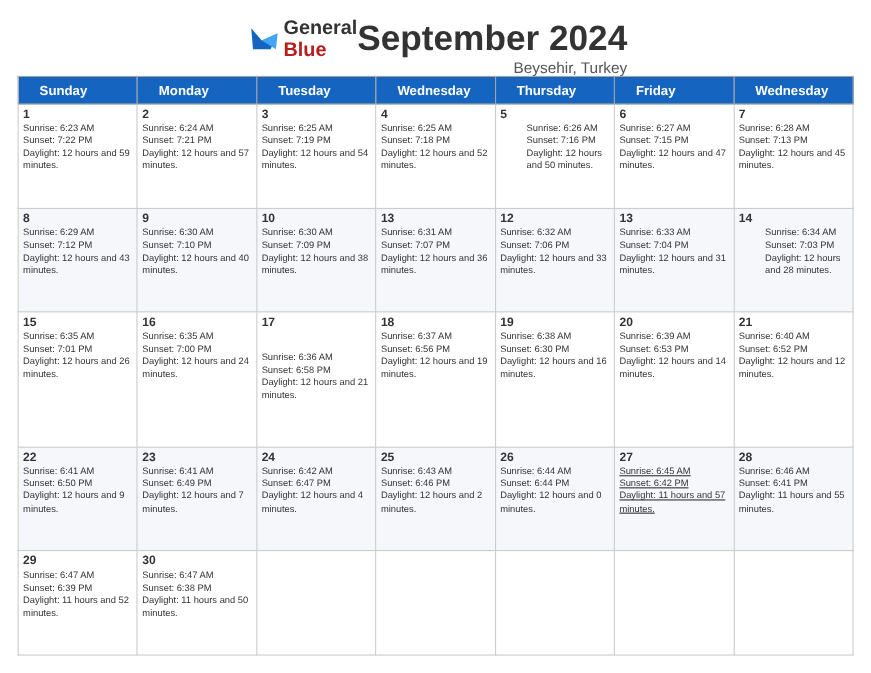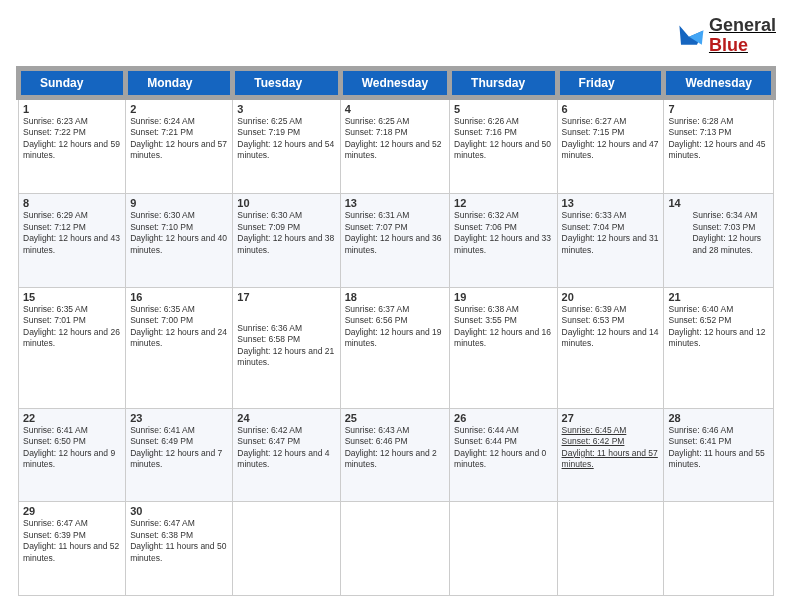--- a/index.html
+++ b/index.html
@@ -12,24 +12,22 @@
     }
     .page {
       width: 792px;
       height: 612px;
       padding: 16px;
       display: flex;
       flex-direction: column;
     }
     .header {
       display: flex;
-      justify-content: flex-end;
+      justify-content: center;
       align-items: flex-start;
-      margin-bottom: 10px;
-      text-decoration: underline;
     }
     .logo {
       display: flex;
       align-items: center;
       gap: 4px;
     }
     .logo-text {
       font-size: 18px;
       font-weight: bold;
       color: #333;
@@ -57,21 +55,21 @@
       border-collapse: collapse;
       flex: 1;
     }
     .calendar-table th {
       background: #1565c0;
       color: #fff;
       font-size: 12px;
       font-weight: bold;
       padding: 5px 19px;
       text-align: left;
-      border: 5px solid #a3a3a3;
+      border: 1px solid #a3a3a3;
     }
     .calendar-table td {
       border: 1px solid #ccc;
       vertical-align: top;
       padding: 3px 4px;
       font-size: 9px;
       color: #333;
       width: calc(100% / 7);
       background: #fff;
     }
@@ -101,20 +99,24 @@
     <div class="logo">
       <svg class="logo-icon" viewBox="0 0 40 34" xmlns="http://www.w3.org/2000/svg">
         <polygon points="10,28 30,28 38,10 20,18 8,4" fill="#1565c0"></polygon>
         <polygon points="20,18 38,10 36,28" fill="#42a5f5"></polygon>
       </svg>
       <div class="logo-text">
         <div>General</div>
         <div><span>Blue</span></div>
       </div>
     </div>
+    <div class="title-block">
+      <div class="month-title">September 2024</div>
+      <div class="location">Beysehir, Turkey</div>
+    </div>
   </div>
 
   <table class="calendar-table">
     <thead>
       <tr id="header-row">
           <th>Sunday</th>
           <th>Monday</th>
           <th>Tuesday</th>
           <th>Wednesday</th>
           <th>Thursday</th>
@@ -143,21 +145,21 @@
 Daylight: 12 hours and 54 minutes.</div>
           </td>
           <td>
             <span class="day-number">4</span>
             <div class="day-info" style="white-space: pre-line;">Sunrise: 6:25 AM
 Sunset: 7:18 PM
 Daylight: 12 hours and 52 minutes.</div>
           </td>
           <td>
             <span class="day-number">5</span>
-            <div class="day-info" style="white-space: pre-line;">Sunrise: 6:26 AM
+            <div class="day-info" style="white-space: pre-line; margin-left: 24px;">Sunrise: 6:26 AM
 Sunset: 7:16 PM
 Daylight: 12 hours and 50 minutes.</div>
           </td>
           <td>
             <span class="day-number">6</span>
             <div class="day-info" style="white-space: pre-line;">Sunrise: 6:27 AM
 Sunset: 7:15 PM
 Daylight: 12 hours and 47 minutes.</div>
           </td>
           <td>
@@ -232,21 +234,21 @@
           </td>
           <td>
             <span class="day-number">18</span>
             <div class="day-info" style="white-space: pre-line;">Sunrise: 6:37 AM
 Sunset: 6:56 PM
 Daylight: 12 hours and 19 minutes.</div>
           </td>
           <td>
             <span class="day-number">19</span>
             <div class="day-info" style="white-space: pre-line;">Sunrise: 6:38 AM
-Sunset: 3:55 PM
+Sunset: 6:30 PM
 Daylight: 12 hours and 16 minutes.</div>
           </td>
           <td>
             <span class="day-number">20</span>
             <div class="day-info" style="white-space: pre-line;">Sunrise: 6:39 AM
 Sunset: 6:53 PM
 Daylight: 12 hours and 14 minutes.</div>
           </td>
           <td>
             <span class="day-number">21</span>

